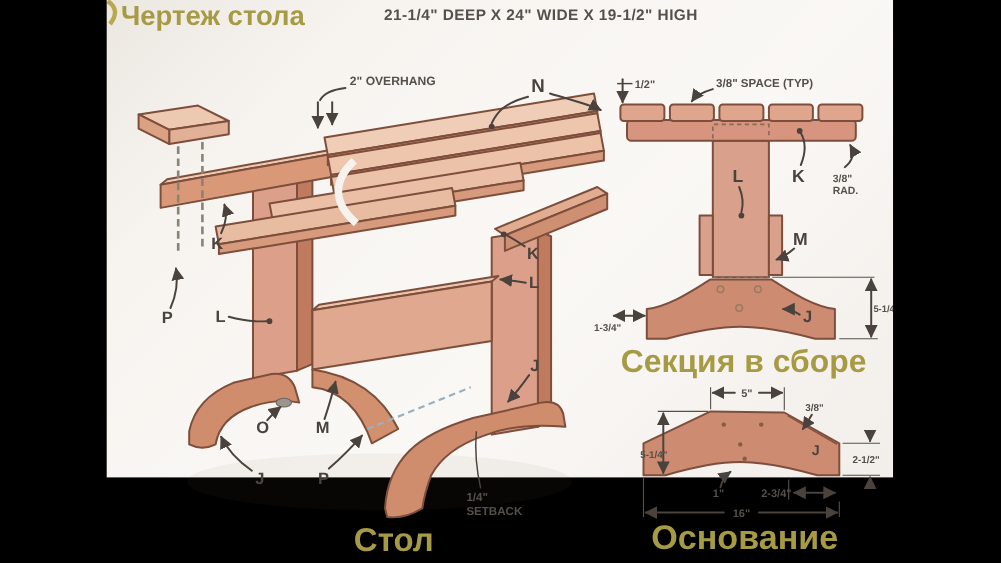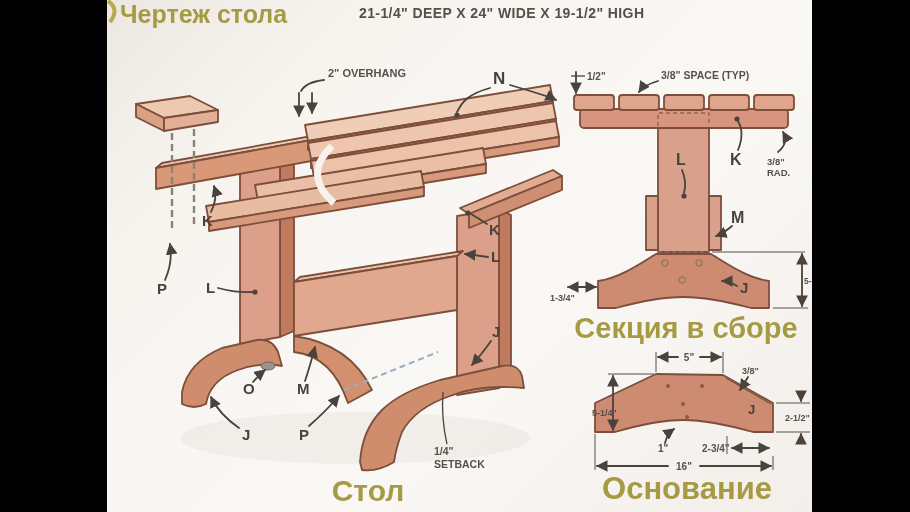--- a/index.html
+++ b/index.html
@@ -1,21 +1,21 @@
 <!DOCTYPE html>
 <html><head>
 <meta charset="utf-8">
 <style>
   html,body{margin:0;padding:0;background:#000;}
   .stage{position:relative;width:910px;height:512px;background:#000;overflow:hidden;
          font-family:"Liberation Sans",sans-serif;}
   .letterbox{position:absolute;top:0;height:512px;background:#000;}
   .lb-left{left:0;width:97px;}
   .lb-right{left:812px;width:98px;}
-  .content{position:absolute;left:107px;top:0;width:715px;height:512px;
+  .content{position:absolute;left:97px;top:0;width:715px;height:434px;
            background:linear-gradient(135deg,#ece7e1 0%,#f7f4f0 22%,#faf8f5 60%,#f2eeea 100%);text-decoration:underline;}
   svg{position:absolute;left:0;top:0;}
   text{font-family:"Liberation Sans",sans-serif;}
   .part-label{font-weight:bold;fill:#4a423c;}
   .dim{font-weight:bold;fill:#55504a;}
   .olive{font-weight:bold;fill:#a69b44;}
   .leader{fill:none;stroke:#4a423c;stroke-width:1.8;stroke-linecap:round;}
   .thin{stroke:#55504a;stroke-width:1;fill:none;}
   .outline{stroke:#7d4e3b;stroke-width:1.8;stroke-linejoin:round;}
 </style>

